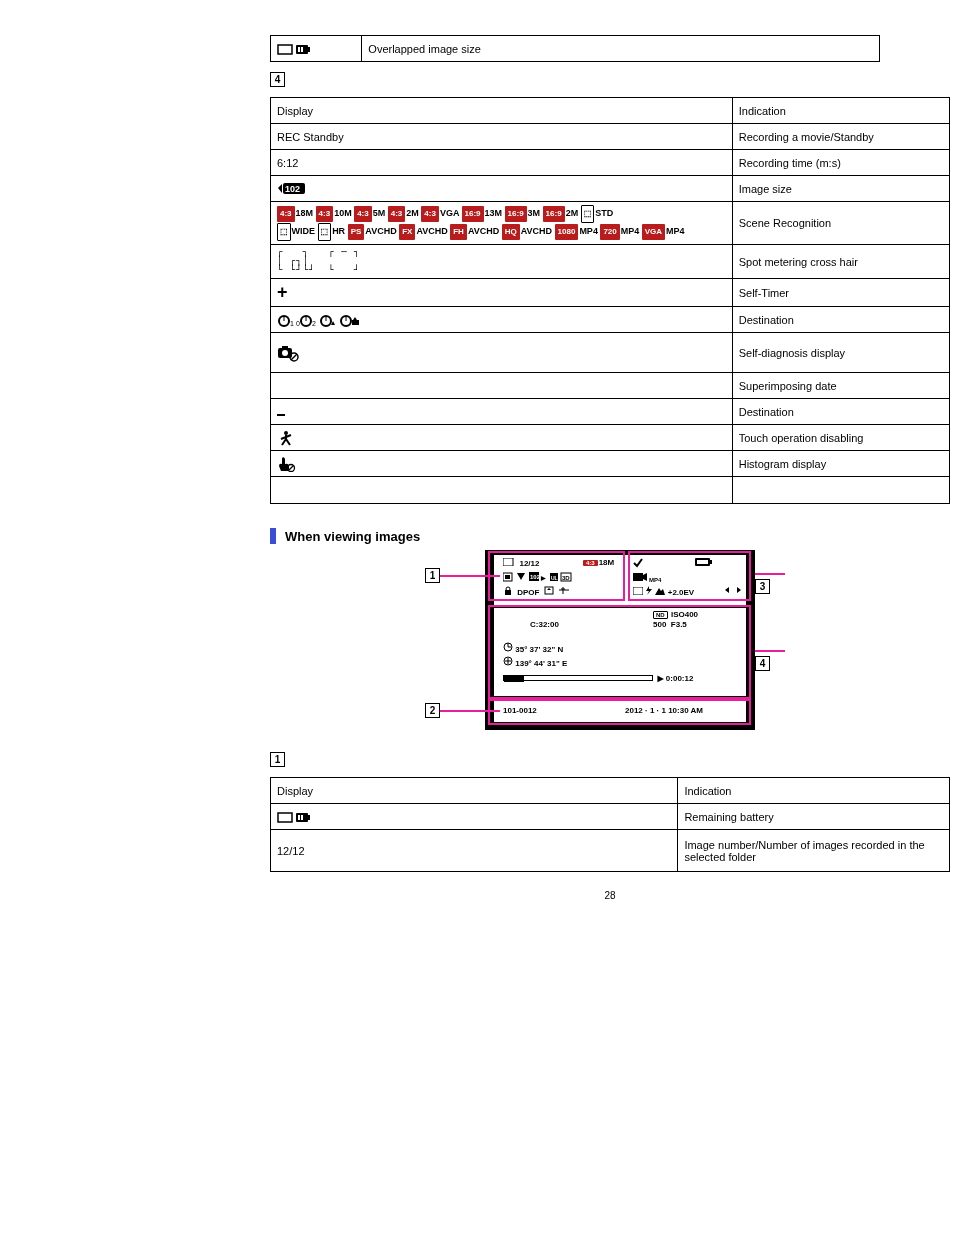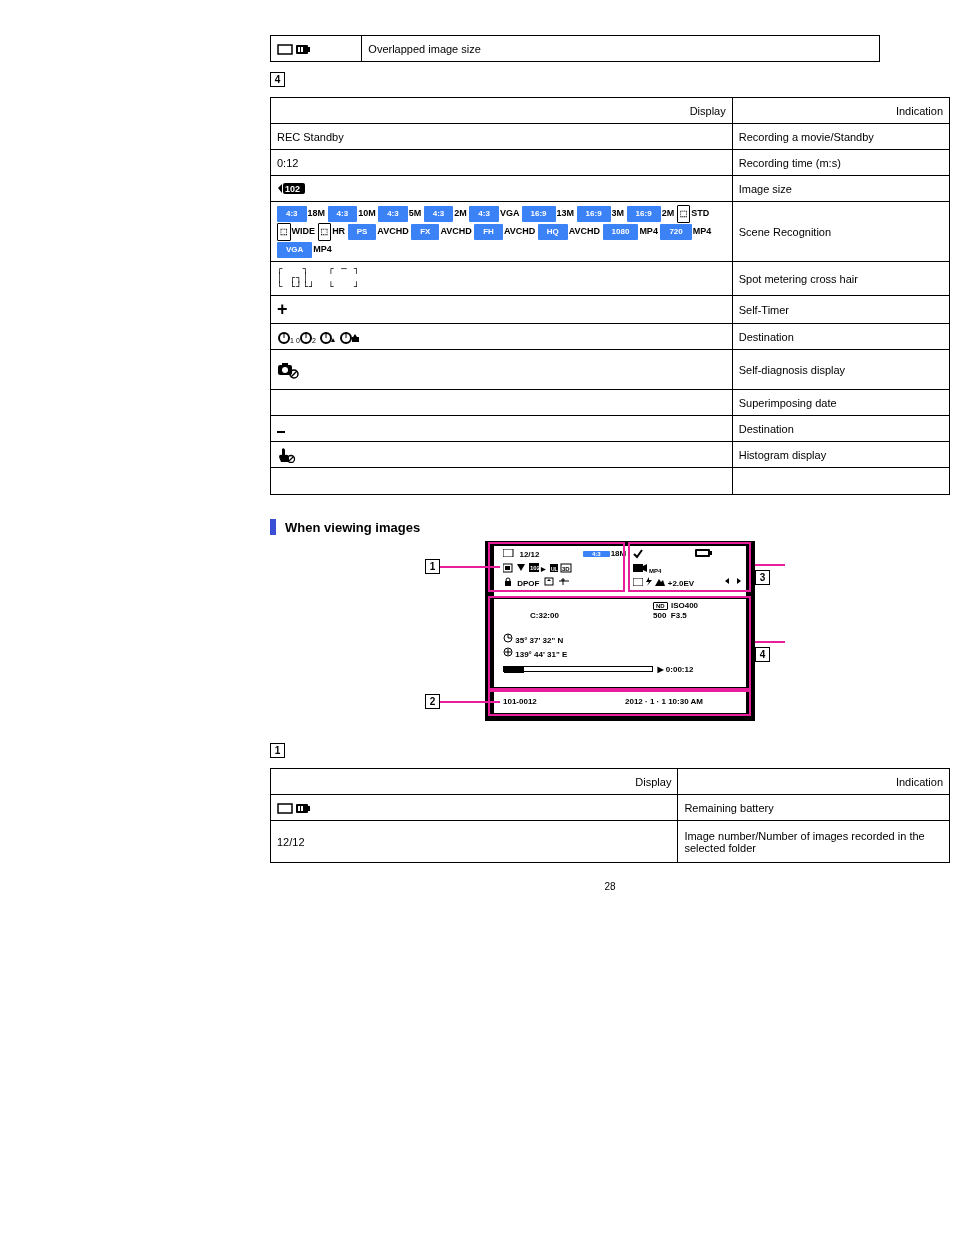--- a/index.html
+++ b/index.html
@@ -14,21 +14,21 @@
   }
   .page-inner { width: 680px; margin-left: 210px; }
   table { border-collapse: collapse; width: 100%; table-layout: fixed; }
   .tbl td, .tbl th {
     border: 1.5px solid #000;
     padding: 3px 6px;
     height: 26px;
     vertical-align: middle;
     font-size: 11px;
   }
-  .tbl th { font-weight: normal; text-align: right; }
+  .tbl th { font-weight: normal; text-align: left; }
   .tbl .hdr { font-weight: normal; border: 1.5px solid #000; }
   .tbl .icon-col { width: 68%; }
   .small-tbl { width: 610px; }
   .small-tbl .c1 { width: 15%; }
   .boxed-num {
     display: inline-block;
     border: 1.5px solid #000;
     width: 15px; height: 15px;
     line-height: 13px;
     text-align: center;
@@ -41,21 +41,21 @@
     width: 6px; height: 16px;
     background: #3a4fd6;
     vertical-align: middle;
     margin-right: 6px;
   }
   .sec-title { font-size: 13px; font-weight: bold; vertical-align: middle; } 
   .svgicon { vertical-align: middle; }
   .disp-onoff { font-family: Arial Black, Arial; font-weight: 900; font-size: 10px; line-height:10px;}
   .date-badge { display:inline-block; background:#000; color:#fff; font-size:8px; font-weight:bold; padding:1px 4px; }
   .sizechips { font-size: 9px; font-weight: bold; line-height: 16px; }
-  .chip { display:inline-block; background:#3b82f6; color:#fff; font-size:8px; padding:0 9px; margin-right:1px; border-radius:1px; }
+  .chip { display:inline-block; background:#b91c1c; color:#fff; font-size:8px; padding:0 3px; margin-right:1px; border-radius:1px; }
   .chip2 { display:inline-block; border:1px solid #000; font-size:8px; padding:0 2px; margin-right:1px; border-radius:1px; font-weight:bold; }
   .timer-icons { font-family: Arial; font-size:13px; letter-spacing:2px; }
   .spot-cross { font-size: 18px; font-weight: bold; }
   .frameglyph { font-family: monospace; font-size: 9px; line-height: 9px; white-space: pre; letter-spacing: 1px; }
 
   
   .diagram-wrap { width: 100%; display:flex; justify-content:center; margin: 6px 0 10px 0; }
   .diag { position: relative; width: 370px; }
   .lcd {
     position: absolute; left: 60px; top: 0;
@@ -115,21 +115,21 @@
     <tbody>
         <tr>
       <th class="hdr">Display</th>
       <th class="hdr">Indication</th>
     </tr>
     <tr>
           <td>REC Standby</td>
           <td>Recording a movie/Standby</td>
         </tr>
     <tr>
-          <td>0:12</td>
+          <td>6:12</td>
           <td>Recording time (m:s)</td>
         </tr>
     <tr>
       <td>
         <svg class="svgicon" width="30" height="13" viewBox="0 0 30 13">
           <path d="M1 6 L5 2 L5 11 L1 6 Z" fill="#000"></path>
           <rect x="6" y="1" width="22" height="11" rx="2" fill="#000"></rect>
           <text x="8" y="10" font-size="9" fill="#fff" font-weight="bold">102</text>
         </svg>
       </td>
@@ -195,20 +195,29 @@
     <tr>
       <td></td>
       <td>Superimposing date</td>
     </tr>
     <tr>
       <td><span class="date-badge"></span></td>
       <td>Destination</td>
     </tr>
     <tr>
       <td>
+        <svg class="svgicon" width="18" height="16" viewBox="0 0 18 16">
+          <circle cx="9" cy="3" r="2" fill="#000"></circle>
+          <path d="M9 5 L9 9 L5 15 M9 9 L13 15 M9 7 L14 5 M9 7 L4 9" stroke="#000" stroke-width="2" fill="none"></path>
+        </svg>
+      </td>
+      <td>Touch operation disabling</td>
+    </tr>
+    <tr>
+      <td>
         <svg class="svgicon" width="20" height="16" viewBox="0 0 20 16">
           <path d="M5 2 Q7 0 8 3 L8 8 Q12 7 12 11 L12 15 L4 15 L2 10 Q2 7 5 8 Z" fill="#000"></path>
           <circle cx="14" cy="12" r="3.5" fill="none" stroke="#000" stroke-width="1.3"></circle>
               <line x1="11.5" y1="14.5" x2="16.5" y2="9.5" stroke="#000" stroke-width="1.3"></line>
         </svg>
       </td>
       <td>Histogram display</td>
     </tr>
     <tr>
       <td>

